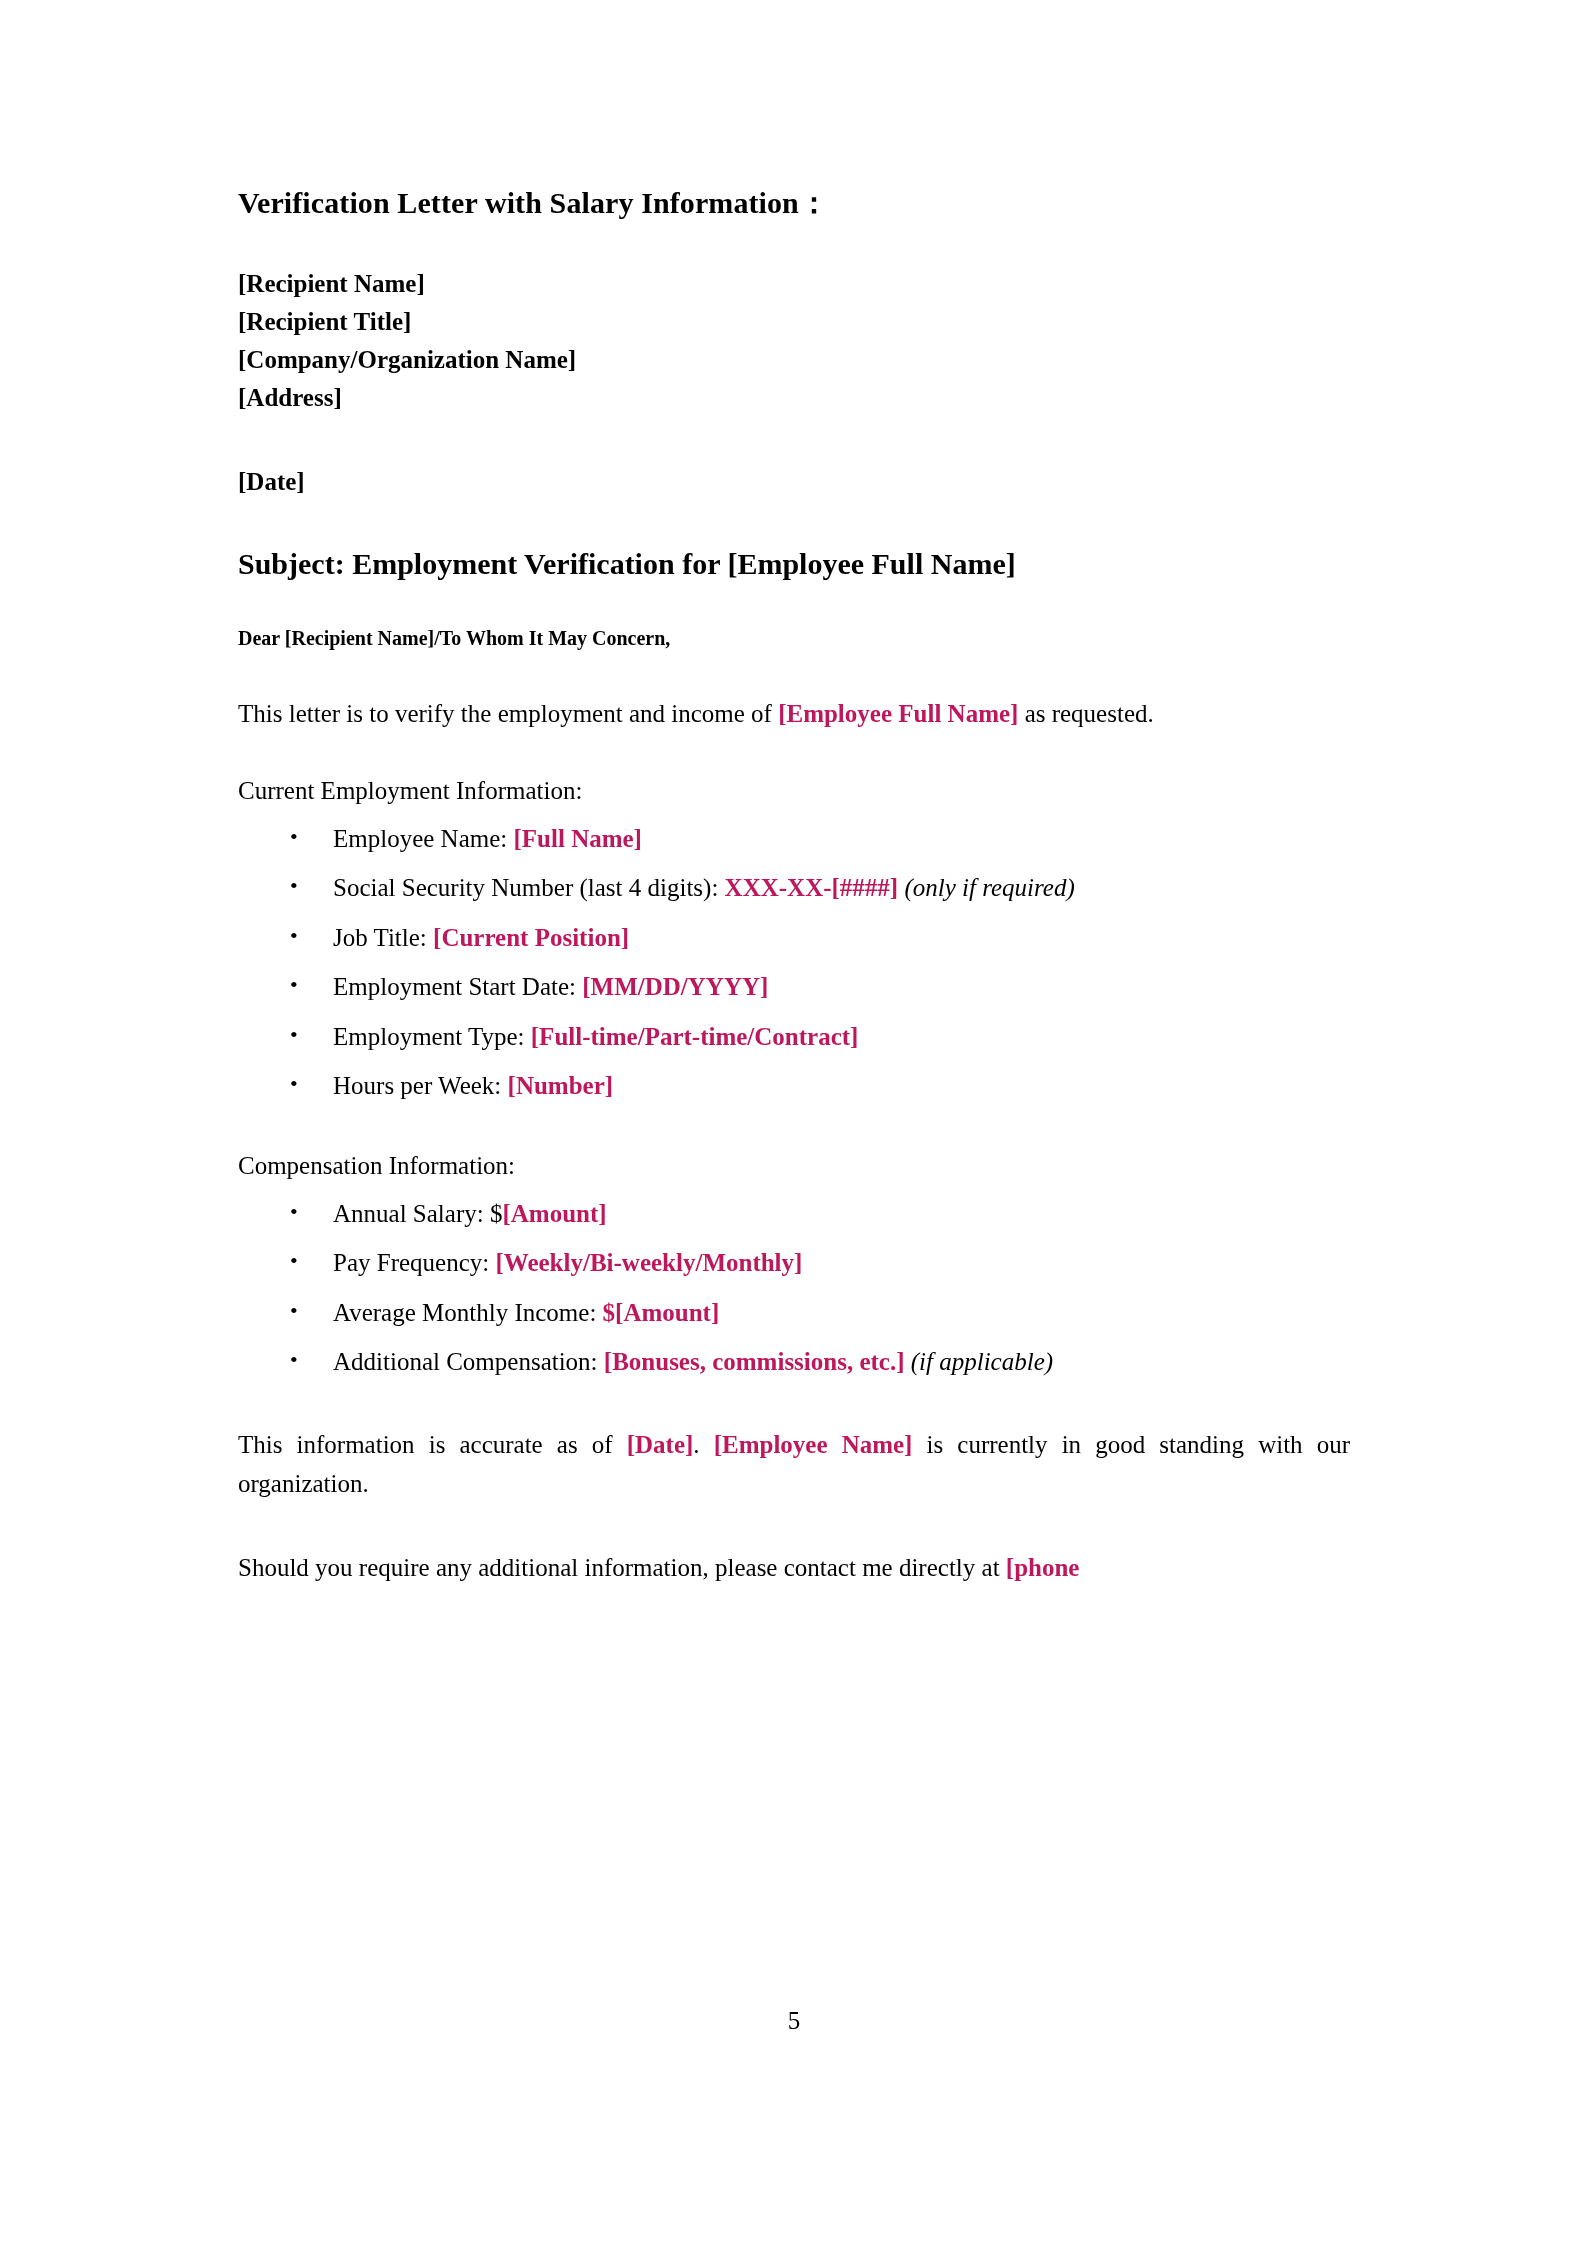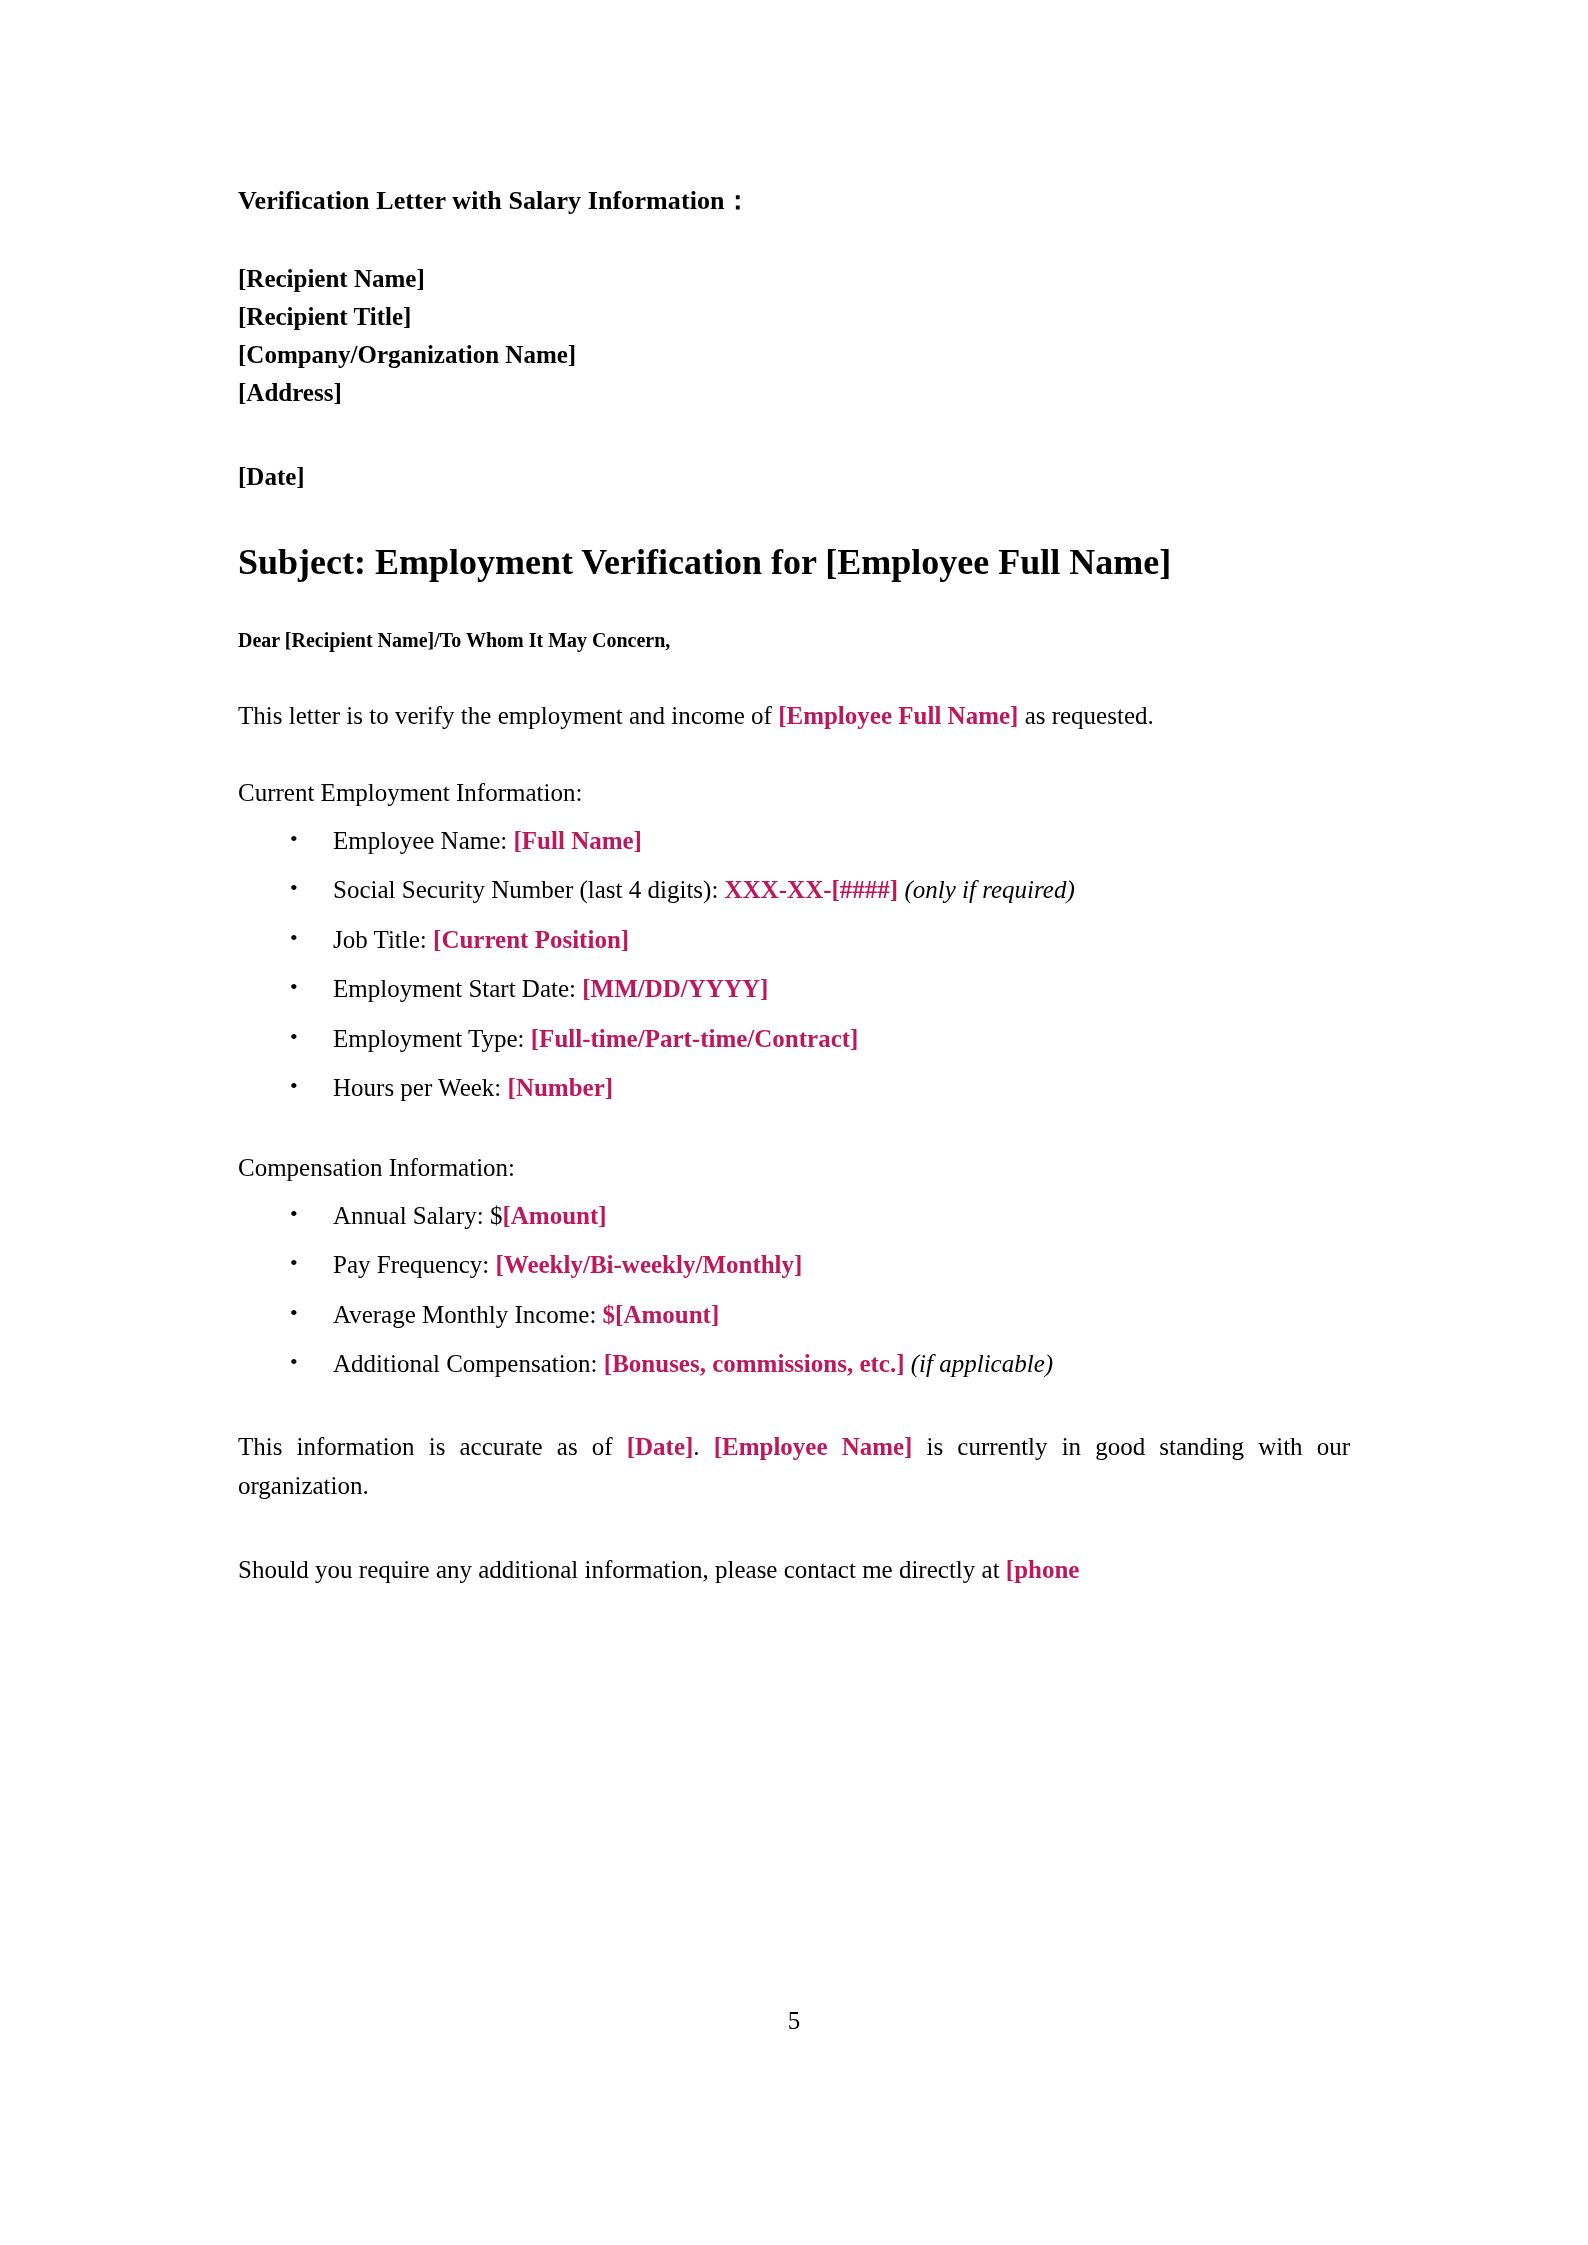--- a/index.html
+++ b/index.html
@@ -26,29 +26,29 @@
 
   .content {
     position: absolute;
     left: 238px;
     top: 186px;
     width: 1112px;
   }
 
   
   .doc-title {
-    font-size: 26px;
+    font-size: 30px;
     font-weight: bold;
     line-height: 1.15;
     margin: 0;
     letter-spacing: 0.1px;
   }
 
   .subject-line {
-    font-size: 36px;
+    font-size: 30px;
     font-weight: bold;
     line-height: 1.15;
     margin: 0;
   }
 
   .section-heading {
     font-size: 25px;
     font-weight: normal;
     line-height: 1.2;
     margin: 0;

